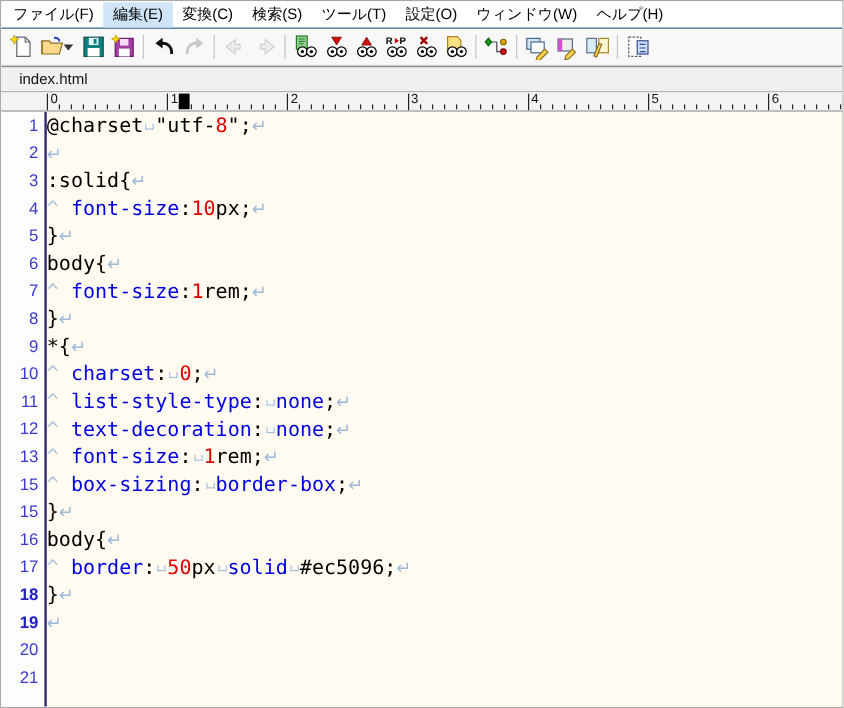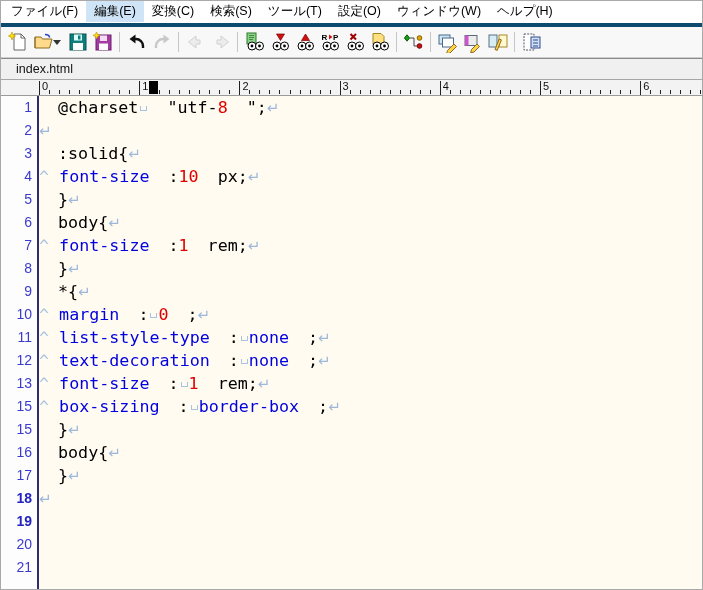--- a/index.html
+++ b/index.html
@@ -6,22 +6,22 @@
   .window{
     width:703px;height:590px;box-sizing:border-box;
     border:1px solid #a9a9a9;background:#fff;
     display:flex;flex-direction:column;overflow:hidden;
     font-family:"Liberation Sans",sans-serif;
   }
   
   .titlebar{height:22px;flex:0 0 22px;display:flex;align-items:center;gap:6px;
     padding-left:7px;background:#fff;font-size:12px;color:#000;}
   
-  .menubar{height:22px;flex:0 0 22px;display:flex;align-items:flex-start;
-    font-size:12.5px;border-bottom:4px solid #0c4a6e;background:#fff;padding-left:2px;}
+  .menubar{height:22px;flex:0 0 22px;display:flex;align-items:flex-end;
+    font-size:12.5px;border-bottom:1px solid #0c4a6e;background:#fff;padding-left:2px;}
   .menu-item{padding:2px 8px;white-space:nowrap;}
   .menu-item.hl{background:#cfe4f7;}
   
   .toolbar{height:30px;flex:0 0 30px;display:flex;align-items:center;
     background:#f8f8f8;border-bottom:1px solid #cfcfcf;padding-left:4px;}
   .tb-icon{width:25px;height:24px;display:flex;align-items:center;justify-content:center;}
   .tb-icon svg{display:block;}
   .tb-icon.disabled{opacity:.42;filter:grayscale(85%);}
   .tb-sep{width:1px;height:20px;background:#c6c6c6;margin:0 4px;flex:0 0 1px;}
   .tb-dd{width:0;height:0;border-left:4px solid transparent;border-right:4px solid transparent;
@@ -43,21 +43,21 @@
   
   .editor{flex:1;display:flex;background:#fffbf0;overflow:hidden;}
   .gutter{width:38px;flex:0 0 38px;box-sizing:border-box;background:#fdfdfd;
     border-right:2px solid #2c2c6e;}
   .lnum{height:23px;line-height:23px;text-align:right;padding-right:5px;
     font-size:14px;color:#3a3ad0;}
   .lnum.mod{font-weight:bold;color:#2222c2;}
   .code{flex:1;overflow:hidden;font-family:"DejaVu Sans Mono",monospace;font-size:16.7px;}
   .cline{height:23px;line-height:23px;white-space:pre;box-sizing:border-box;}
   .cline.cur{border-bottom:2px solid #1414cc;}
-  .seg-d{color:#000;margin-left:19px;}
+  .seg-d{color:#000;}
   .seg-k{color:#0000e0;}
   .seg-n{color:#e00000;}
   .seg-t{color:#a9c2e0;}
   .seg-r{color:#9db8da;font-family:"DejaVu Sans",sans-serif;font-size:15px;}
   .seg-s{display:inline-block;width:10.02px;height:1em;position:relative;}
   .seg-s::after{content:"";position:absolute;left:2px;bottom:2px;width:5px;height:4px;
     border:1px solid #a9c2e0;border-top:none;}
   .caret{display:inline-block;width:0;border-left:2px solid #000;height:18px;vertical-align:-3px;}
 </style>
 </head>
@@ -341,25 +341,26 @@
     <div class="code">
         <div class="cline"><span class="seg-d">@charset</span><span class="seg-s"></span><span class="seg-d">"utf-</span><span class="seg-n">8</span><span class="seg-d">";</span><span class="seg-r">↵</span></div>
         <div class="cline"><span class="seg-r">↵</span></div>
         <div class="cline"><span class="seg-d">:solid{</span><span class="seg-r">↵</span></div>
         <div class="cline"><span class="seg-t">^ </span><span class="seg-k">font-size</span><span class="seg-d">:</span><span class="seg-n">10</span><span class="seg-d">px;</span><span class="seg-r">↵</span></div>
         <div class="cline"><span class="seg-d">}</span><span class="seg-r">↵</span></div>
         <div class="cline"><span class="seg-d">body{</span><span class="seg-r">↵</span></div>
         <div class="cline"><span class="seg-t">^ </span><span class="seg-k">font-size</span><span class="seg-d">:</span><span class="seg-n">1</span><span class="seg-d">rem;</span><span class="seg-r">↵</span></div>
         <div class="cline"><span class="seg-d">}</span><span class="seg-r">↵</span></div>
         <div class="cline"><span class="seg-d">*{</span><span class="seg-r">↵</span></div>
-        <div class="cline"><span class="seg-t">^ </span><span class="seg-k">margin</span><span class="seg-d">:</span><span class="seg-s"></span><span class="seg-n">0</span><span class="seg-d">;</span><span class="seg-r">↵</span></div>
+        <div class="cline"><span class="seg-t">^ </span><span class="seg-k">charset</span><span class="seg-d">:</span><span class="seg-s"></span><span class="seg-n">0</span><span class="seg-d">;</span><span class="seg-r">↵</span></div>
         <div class="cline"><span class="seg-t">^ </span><span class="seg-k">list-style-type</span><span class="seg-d">:</span><span class="seg-s"></span><span class="seg-k">none</span><span class="seg-d">;</span><span class="seg-r">↵</span></div>
         <div class="cline"><span class="seg-t">^ </span><span class="seg-k">text-decoration</span><span class="seg-d">:</span><span class="seg-s"></span><span class="seg-k">none</span><span class="seg-d">;</span><span class="seg-r">↵</span></div>
         <div class="cline"><span class="seg-t">^ </span><span class="seg-k">font-size</span><span class="seg-d">:</span><span class="seg-s"></span><span class="seg-n">1</span><span class="seg-d">rem;</span><span class="seg-r">↵</span></div>
         <div class="cline"><span class="seg-t">^ </span><span class="seg-k">box-sizing</span><span class="seg-d">:</span><span class="seg-s"></span><span class="seg-k">border-box</span><span class="seg-d">;</span><span class="seg-r">↵</span></div>
         <div class="cline"><span class="seg-d">}</span><span class="seg-r">↵</span></div>
         <div class="cline"><span class="seg-d">body{</span><span class="seg-r">↵</span></div>
+        <div class="cline"><span class="seg-t">^ </span><span class="seg-k">border</span><span class="seg-d">:</span><span class="seg-s"></span><span class="seg-n">50</span><span class="seg-d">px</span><span class="seg-s"></span><span class="seg-k">solid</span><span class="seg-s"></span><span class="seg-d">#ec5096;</span><span class="seg-r">↵</span></div>
         <div class="cline"><span class="seg-d">}</span><span class="seg-r">↵</span></div>
         <div class="cline"><span class="seg-r">↵</span></div>
       </div>
   </div>
 
 </div>
 
 </body></html>

